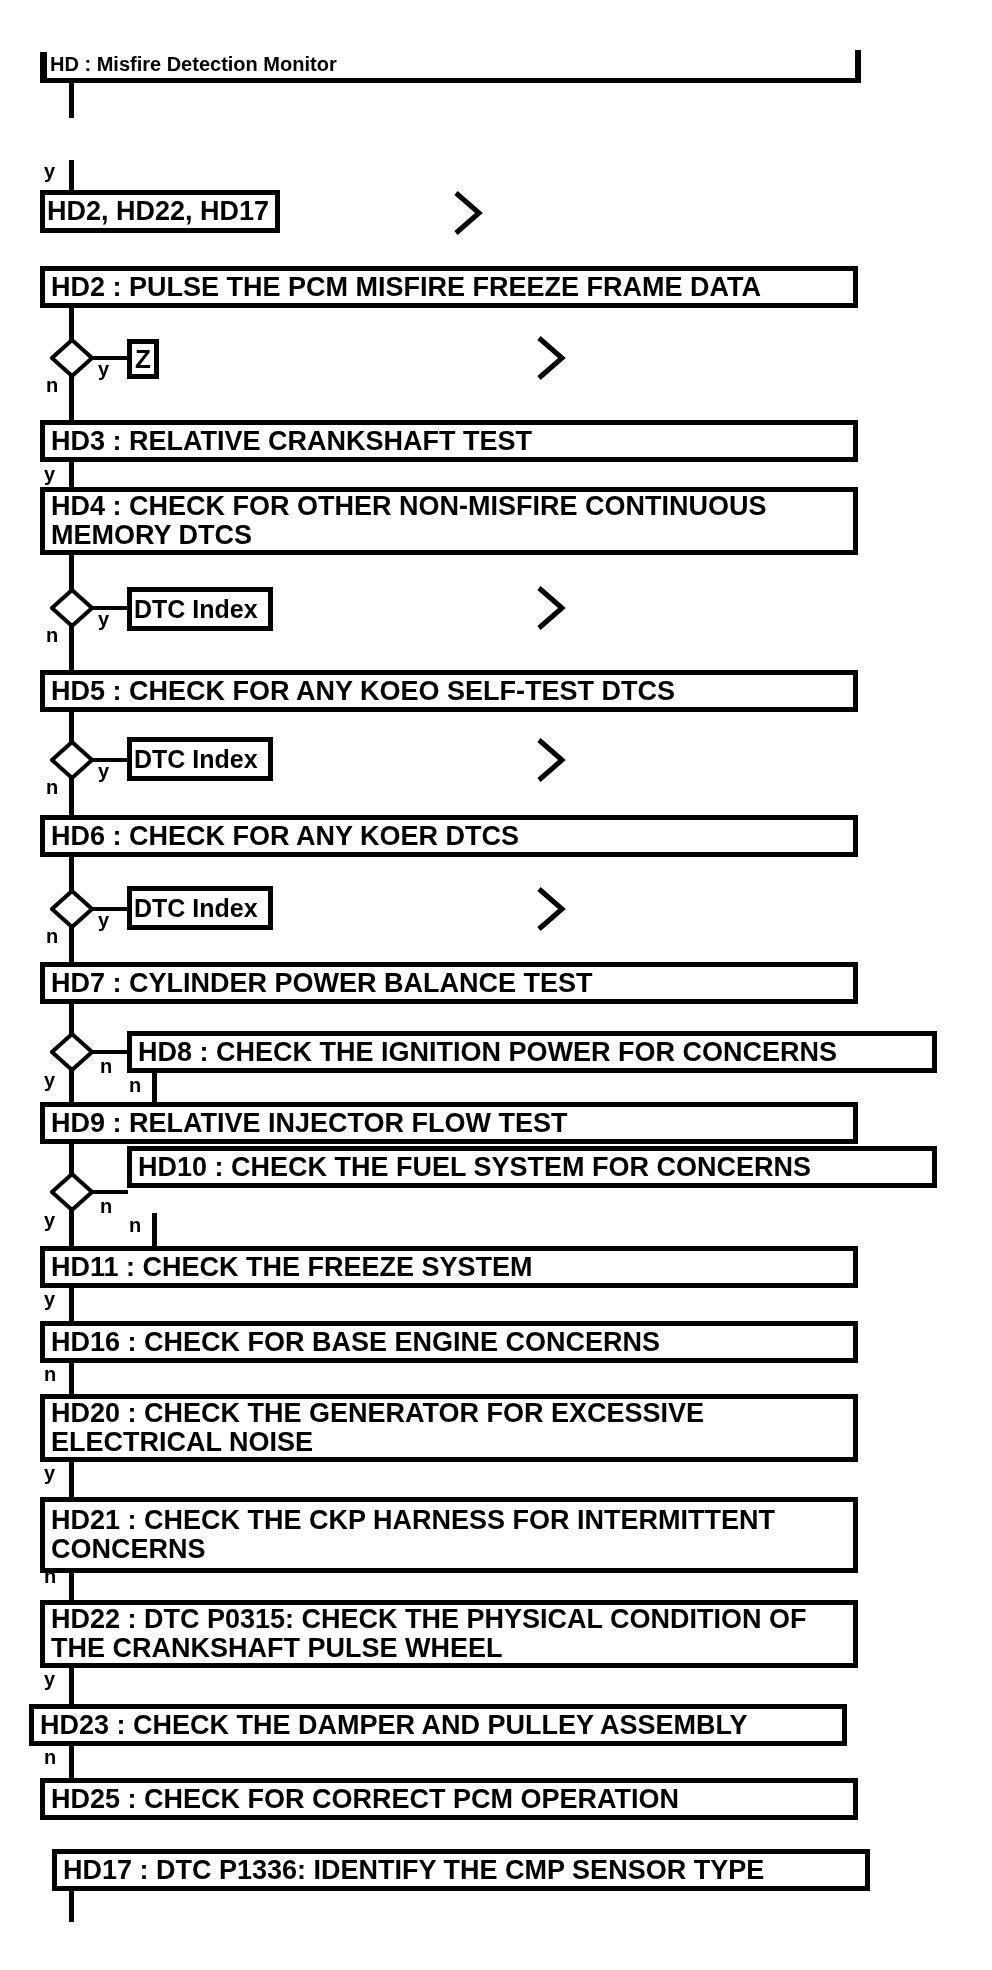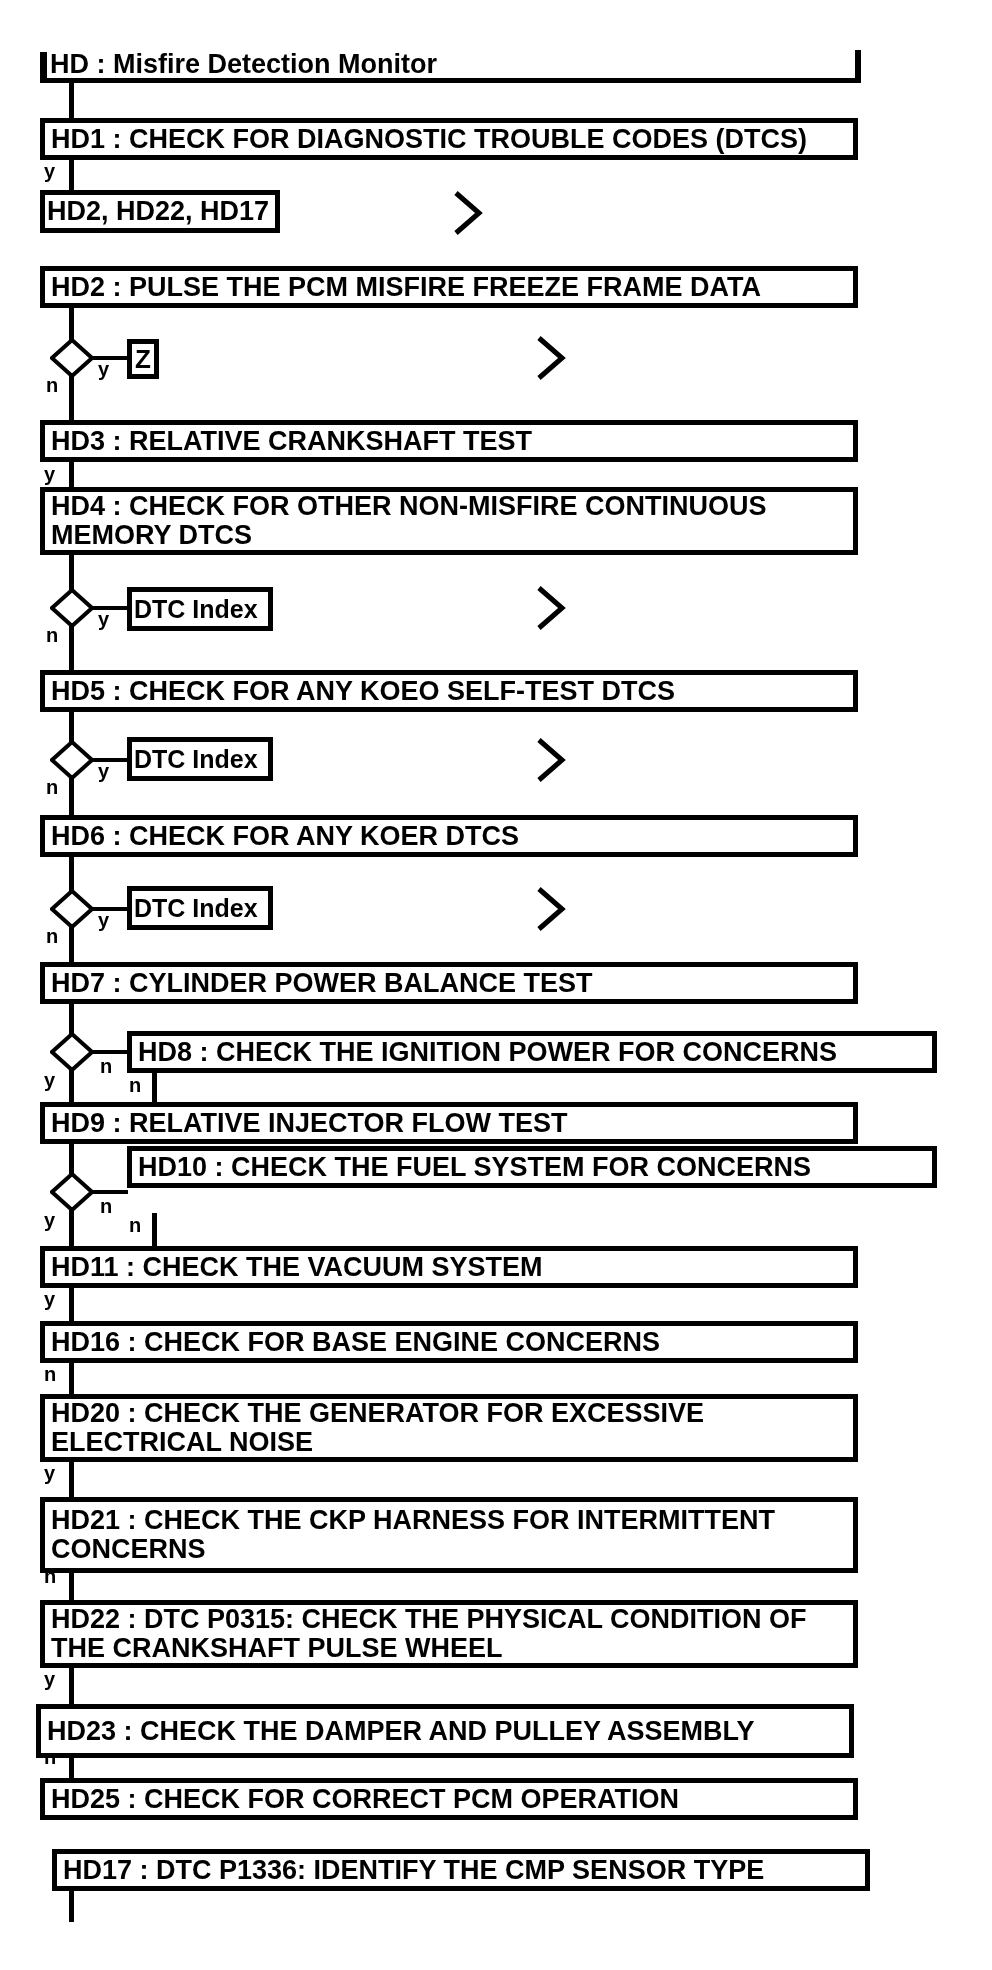--- a/index.html
+++ b/index.html
@@ -46,21 +46,21 @@
     position:absolute;
     font-weight:bold;
     font-size:20px;
     line-height:20px;
     color:#000;
   }
   .dia{position:absolute;}
   .chev{position:absolute;}
   .title-text{
     position:absolute;left:50px;top:50px;
-    font-weight:bold;font-size:27px;line-height:28px;color:#000;
+    font-weight:bold;font-size:20px;line-height:28px;color:#000;
   }
   .bar{position:absolute;background:#000;}
 </style>
 </head>
 <body>
 
 <div class="canvas">
 
   <div class="bar" style="left:40px;top:52px;width:7px;height:31px"></div>
   <div class="title-text">HD : Misfire Detection Monitor</div>
@@ -128,41 +128,40 @@
   <svg class="chev" style="left:536px;top:585px" width="30" height="46">
       <polyline points="3,3 26,23 3,43" fill="none" stroke="#000" stroke-width="5"></polyline>
     </svg>
   <svg class="chev" style="left:536px;top:737px" width="30" height="46">
       <polyline points="3,3 26,23 3,43" fill="none" stroke="#000" stroke-width="5"></polyline>
     </svg>
   <svg class="chev" style="left:536px;top:886px" width="30" height="46">
       <polyline points="3,3 26,23 3,43" fill="none" stroke="#000" stroke-width="5"></polyline>
     </svg>
 
-  <div class="box" style="left:40px;top:118px;width:818px;height:42px">HD1 : CHECK FOR DIAGNOSTIC TROUBLE CODES (DTCS)</div>
   <div class="smallbox" style="left:40px;top:190px;width:240px;height:43px;font-size:27px">HD2, HD22, HD17</div>
   <div class="box" style="left:40px;top:266px;width:818px;height:42px">HD2 : PULSE THE PCM MISFIRE FREEZE FRAME DATA</div>
   <div class="smallbox" style="left:127px;top:339px;width:32px;height:40px;justify-content:center">Z</div>
   <div class="box" style="left:40px;top:420px;width:818px;height:42px">HD3 : RELATIVE CRANKSHAFT TEST</div>
   <div class="box" style="left:40px;top:487px;width:818px;height:68px">HD4 : CHECK FOR OTHER NON-MISFIRE CONTINUOUS MEMORY DTCS</div>
   <div class="smallbox" style="left:127px;top:587px;width:146px;height:44px;font-size:25px">DTC Index</div>
   <div class="box" style="left:40px;top:670px;width:818px;height:42px">HD5 : CHECK FOR ANY KOEO SELF-TEST DTCS</div>
   <div class="smallbox" style="left:127px;top:737px;width:146px;height:44px;font-size:25px">DTC Index</div>
   <div class="box" style="left:40px;top:815px;width:818px;height:42px">HD6 : CHECK FOR ANY KOER DTCS</div>
   <div class="smallbox" style="left:127px;top:886px;width:146px;height:44px;font-size:25px">DTC Index</div>
   <div class="box" style="left:40px;top:962px;width:818px;height:42px">HD7 : CYLINDER POWER BALANCE TEST</div>
   <div class="box" style="left:127px;top:1031px;width:810px;height:42px">HD8 : CHECK THE IGNITION POWER FOR CONCERNS</div>
   <div class="box" style="left:40px;top:1102px;width:818px;height:42px">HD9 : RELATIVE INJECTOR FLOW TEST</div>
   <div class="box" style="left:127px;top:1146px;width:810px;height:42px">HD10 : CHECK THE FUEL SYSTEM FOR CONCERNS</div>
-  <div class="box" style="left:40px;top:1246px;width:818px;height:42px">HD11 : CHECK THE VACUUM SYSTEM</div>
+  <div class="box" style="left:40px;top:1246px;width:818px;height:42px">HD11 : CHECK THE FREEZE SYSTEM</div>
   <div class="box" style="left:40px;top:1321px;width:818px;height:42px">HD16 : CHECK FOR BASE ENGINE CONCERNS</div>
   <div class="box" style="left:40px;top:1394px;width:818px;height:68px">HD20 : CHECK THE GENERATOR FOR EXCESSIVE ELECTRICAL NOISE</div>
   <div class="box" style="left:40px;top:1497px;width:818px;height:76px">HD21 : CHECK THE CKP HARNESS FOR INTERMITTENT CONCERNS</div>
   <div class="box" style="left:40px;top:1600px;width:818px;height:68px">HD22 : DTC P0315: CHECK THE PHYSICAL CONDITION OF THE CRANKSHAFT PULSE WHEEL</div>
-  <div class="box" style="left:36px;top:1704px;width:818px;height:54px">HD23 : CHECK THE DAMPER AND PULLEY ASSEMBLY</div>
+  <div class="box" style="left:29px;top:1704px;width:818px;height:42px">HD23 : CHECK THE DAMPER AND PULLEY ASSEMBLY</div>
   <div class="box" style="left:40px;top:1778px;width:818px;height:42px">HD25 : CHECK FOR CORRECT PCM OPERATION</div>
   <div class="box" style="left:52px;top:1849px;width:818px;height:42px">HD17 : DTC P1336: IDENTIFY THE CMP SENSOR TYPE</div>
 
   <div class="lbl" style="left:44px;top:161px">y</div>
 
   <div class="lbl" style="left:98px;top:359px">y</div>
   <div class="lbl" style="left:46px;top:375px">n</div>
 
   <div class="lbl" style="left:44px;top:464px">y</div>
 

